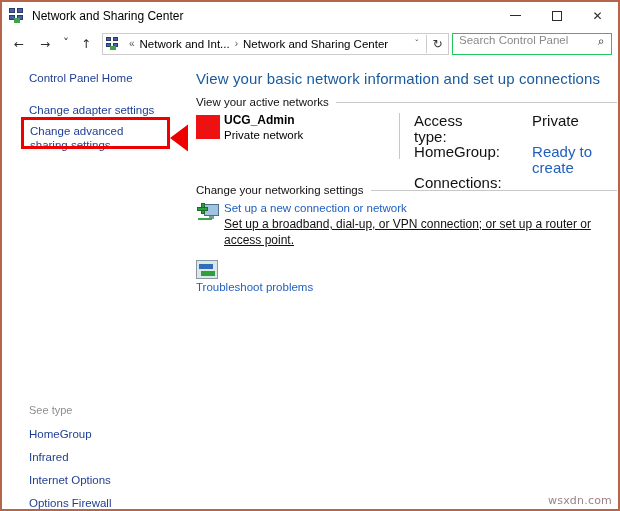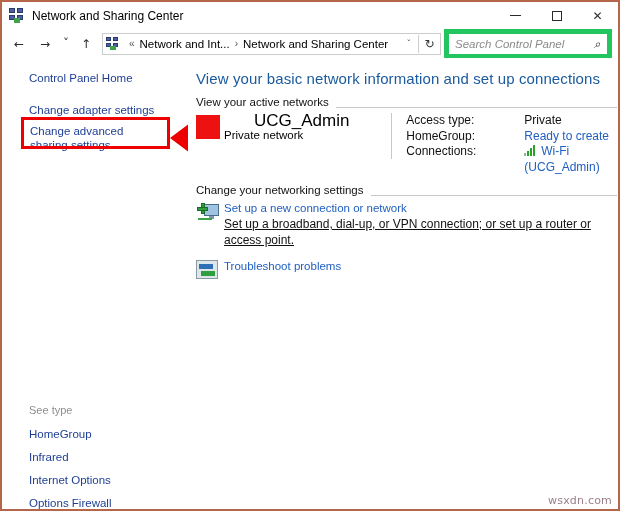--- a/index.html
+++ b/index.html
@@ -57,22 +57,22 @@
   .addr-icon .m3{left:0;top:6px;}
   .addr-icon .m4{left:7px;top:6px;}
   .addr-icon .base{position:absolute;left:4px;top:9px;width:6px;height:4px;background:#3fa34a;}
   .crumb{font-size:11.5px;color:#000;white-space:nowrap;}
   .crumb-sep{font-size:10px;color:#555;padding:0 5px;}
   .addr-spacer{flex:1;}
   .addr-chev{padding:0 7px;font-size:9px;color:#444;font-family:"DejaVu Sans",sans-serif;}
   .addr-div{width:1px;height:18px;background:#cccccc;}
   .refresh{width:21px;text-align:center;font-size:12px;color:#333;font-family:"DejaVu Sans",sans-serif;}
   .searchbox{
-    width:158px;height:20px;border:5px solid #22c55e;background:#fff;
-    display:flex;align-items:center;flex:none;font-style:italic;
+    width:158px;height:20px;border:1px solid #22c55e;background:#fff;
+    display:flex;align-items:flex-start;flex:none;
   }
   .search-ph{flex:1;padding-left:6px;font-size:11.5px;color:#8a8a8a;white-space:nowrap;overflow:hidden;}
   .search-ico{width:20px;text-align:center;font-size:12px;color:#333;font-family:"DejaVu Sans",sans-serif;}
 
   
   .content{display:flex;height:451px;}
   .sidebar{width:186px;flex:none;position:relative;background:#fff;}
   .side-link{
     position:absolute;color:#1f3f94;font-size:11.5px;line-height:14px;
   }
@@ -89,50 +89,50 @@
   #sa2{left:27px;top:415px;}
   #sa3{left:27px;top:438px;}
 
   .arrow{position:absolute;left:166px;top:60px;width:70px;height:40px;}
 
   .main{flex:1;position:relative;background:#fff;}
   .page-title{
     position:absolute;left:8px;top:12px;font-size:15px;color:#1a5a9e;
     font-weight:normal;letter-spacing:0.1px;
   }
-  .sec-head{position:absolute;display:flex;align-items:flex-end;width:421px;}
+  .sec-head{position:absolute;display:flex;align-items:center;width:421px;}
   .sec-head .lbl{font-size:11.5px;color:#111;white-space:nowrap;padding-right:7px;}
   .sec-head .rule{flex:1;height:1px;background:#c8c8c8;}
   #sec1{left:8px;top:38px;}
   #sec2{left:8px;top:126px;}
 
   
   .net-row{position:absolute;left:8px;top:55px;width:421px;display:flex;}
   .net-left{width:224px;display:flex;}
   .net-ico{width:26px;height:26px;flex:none;margin-top:2px;}
   .net-names{padding-left:4px;}
-  .net-name{font-size:17px;font-weight:normal;color:#000;line-height:15px;margin-left:30px;}
+  .net-name{font-size:12px;font-weight:bold;color:#000;line-height:15px;}
   .net-type{font-size:11.5px;color:#000;line-height:15px;}
   .vdiv{width:1px;background:#c8c8c8;height:46px;flex:none;}
   .net-right{padding-left:14px;}
-  .kv{display:flex;line-height:15.5px;font-size:12px;gap:48px;}
+  .kv{display:flex;line-height:15.5px;font-size:15px;gap:48px;}
   .kv .k{width:70px;color:#111;flex:none;}
   .kv .v{color:#111;}
   .kv .v.link{color:#1f5fbf;}
   .wifi-ico{display:inline-block;width:14px;height:11px;position:relative;margin-right:3px;vertical-align:-1px;}
   .wifi-ico i{position:absolute;bottom:0;width:2px;background:#2aa02a;display:block;}
   .wifi-ico i:nth-child(1){left:0;height:3px;background:#7fc47f;}
   .wifi-ico i:nth-child(2){left:3px;height:5px;}
   .wifi-ico i:nth-child(3){left:6px;height:8px;}
   .wifi-ico i:nth-child(4){left:9px;height:11px;}
 
   
   .task{position:absolute;left:8px;width:421px;display:flex;justify-content:space-between;}
   #task1{top:142px;}
-  #task2{top:200px;}
+  #task2{top:200px;flex-direction:column;}
   .task-ico{width:28px;flex:none;padding-top:2px;}
   .task-body{flex:1;}
   .task-link{font-size:11.5px;color:#1f5fbf;line-height:16px;}
   .task-desc{font-size:12px;color:#111;line-height:16px;text-decoration:underline;}
 
   
   .ico-monplus{width:24px;height:22px;position:relative;}
   .ico-monplus .scr{position:absolute;left:8px;top:2px;width:15px;height:12px;background:#9fc3e0;border:1px solid #4a6f8c;box-sizing:border-box;}
   .ico-monplus .stand{position:absolute;left:13px;top:14px;width:5px;height:3px;background:#7a98ad;}
   .ico-monplus .wire{position:absolute;left:2px;top:16px;width:14px;height:2px;background:#3fa34a;}
@@ -255,21 +255,20 @@
           <div class="kv">
             <span class="k">Access type:</span>
             <span class="v">Private</span>
           </div>
           <div class="kv">
             <span class="k">HomeGroup:</span>
             <span class="v link">Ready to create</span>
           </div>
           <div class="kv">
             <span class="k">Connections:</span>
-            <span class="v link"><span class="wifi-ico"><i></i><i></i><i></i><i></i></span><span>Wi-Fi (UCG_Admin)</span></span>
           </div>
         </div>
       </div>
 
       <div class="sec-head" id="sec2">
         <span class="lbl">Change your networking settings</span>
         <span class="rule"></span>
       </div>
 
       <div class="task" id="task1">

